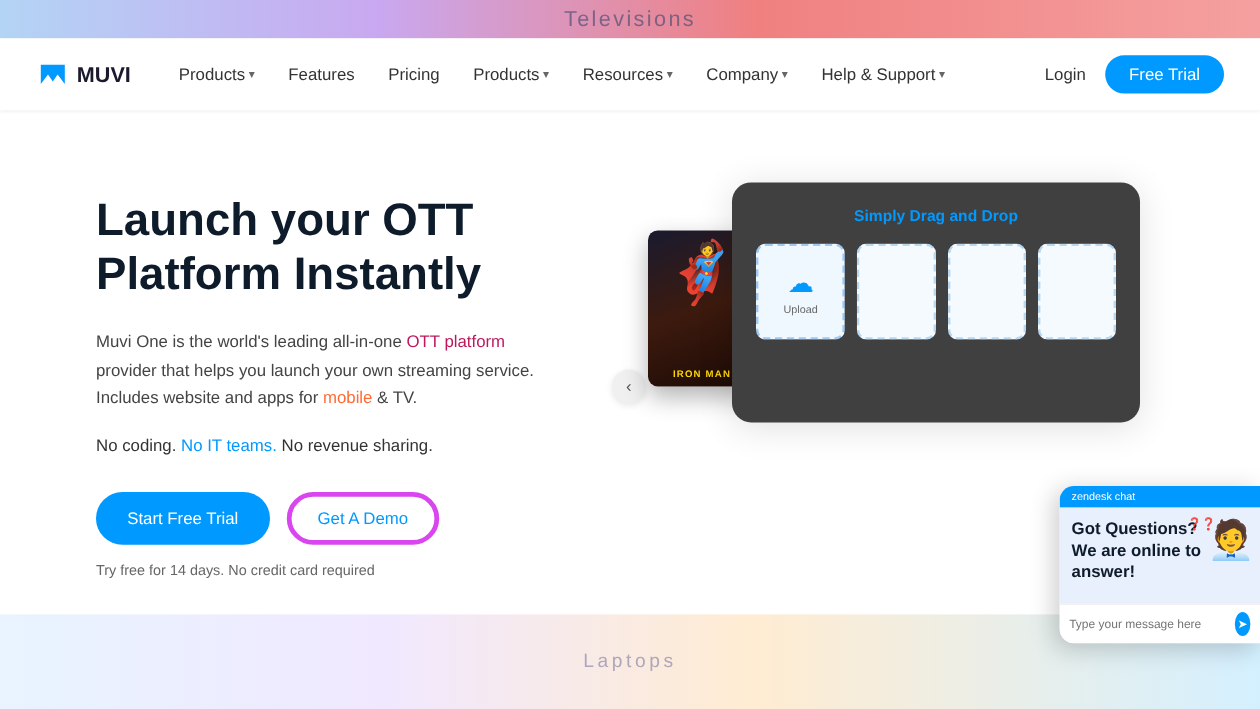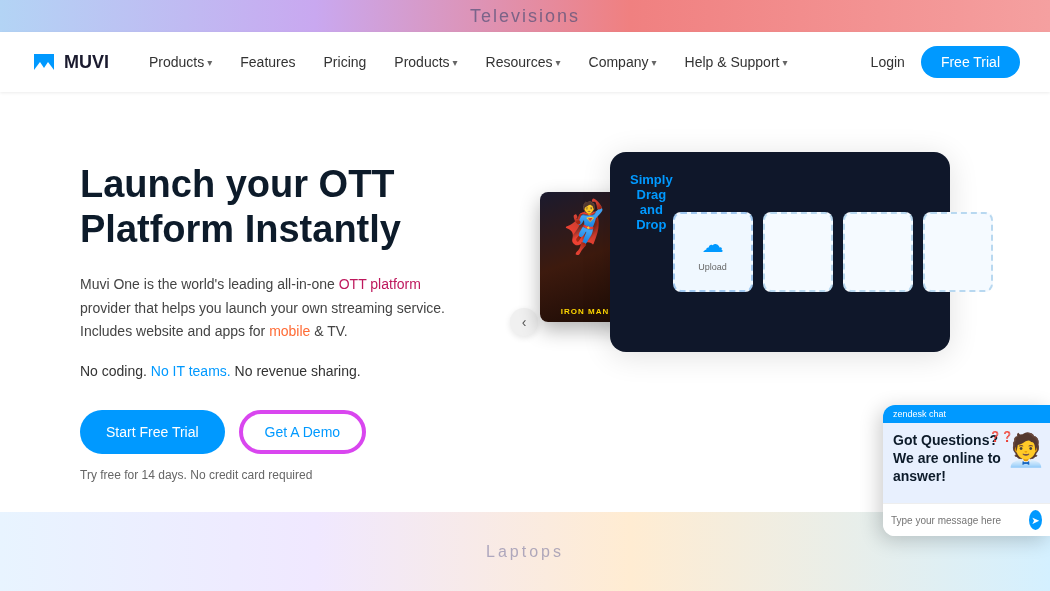--- a/index.html
+++ b/index.html
@@ -163,31 +163,31 @@
       flex: 1;
       position: relative;
       display: flex;
       align-items: center;
       justify-content: center;
       height: 380px;
     }
 
     
     .dnd-card {
-      background: #0f172a;
+      background: #404040;
       border-radius: 16px;
       box-shadow: 0 4px 30px rgba(0,0,0,0.12);
       width: 340px;
       height: 200px;
       padding: 20px;
       position: absolute;
       right: 20px;
       top: 20px;
       display: flex;
-      flex-direction: row;
+      flex-direction: column;
     }
     .dnd-title {
       text-align: center;
       font-size: 13px;
       font-weight: 600;
       color: #0099ff;
       margin-bottom: 16px;
     }
     .dnd-boxes {
       display: flex;

